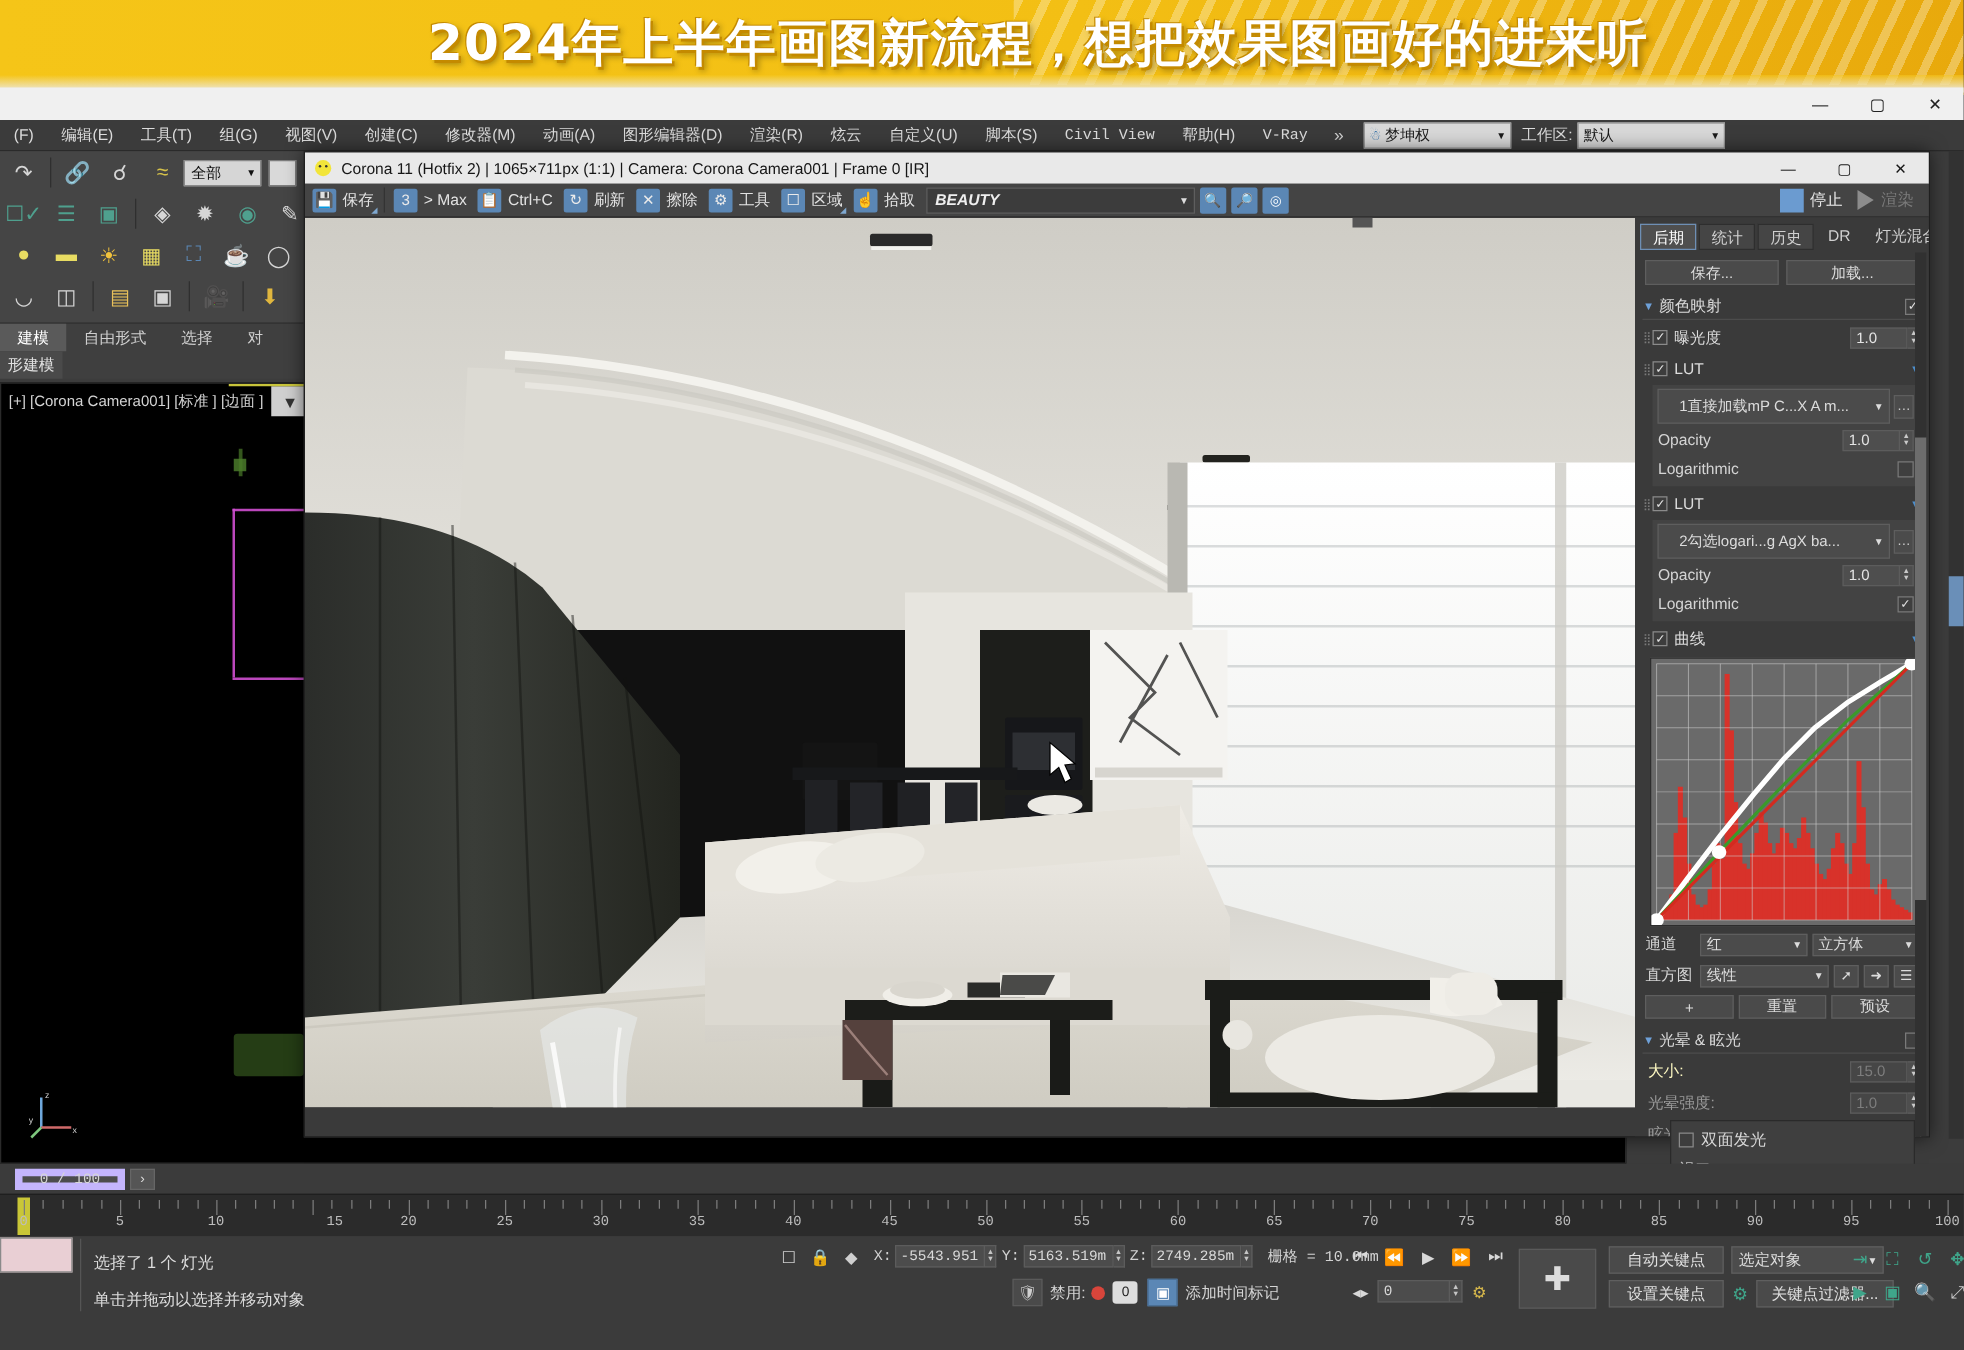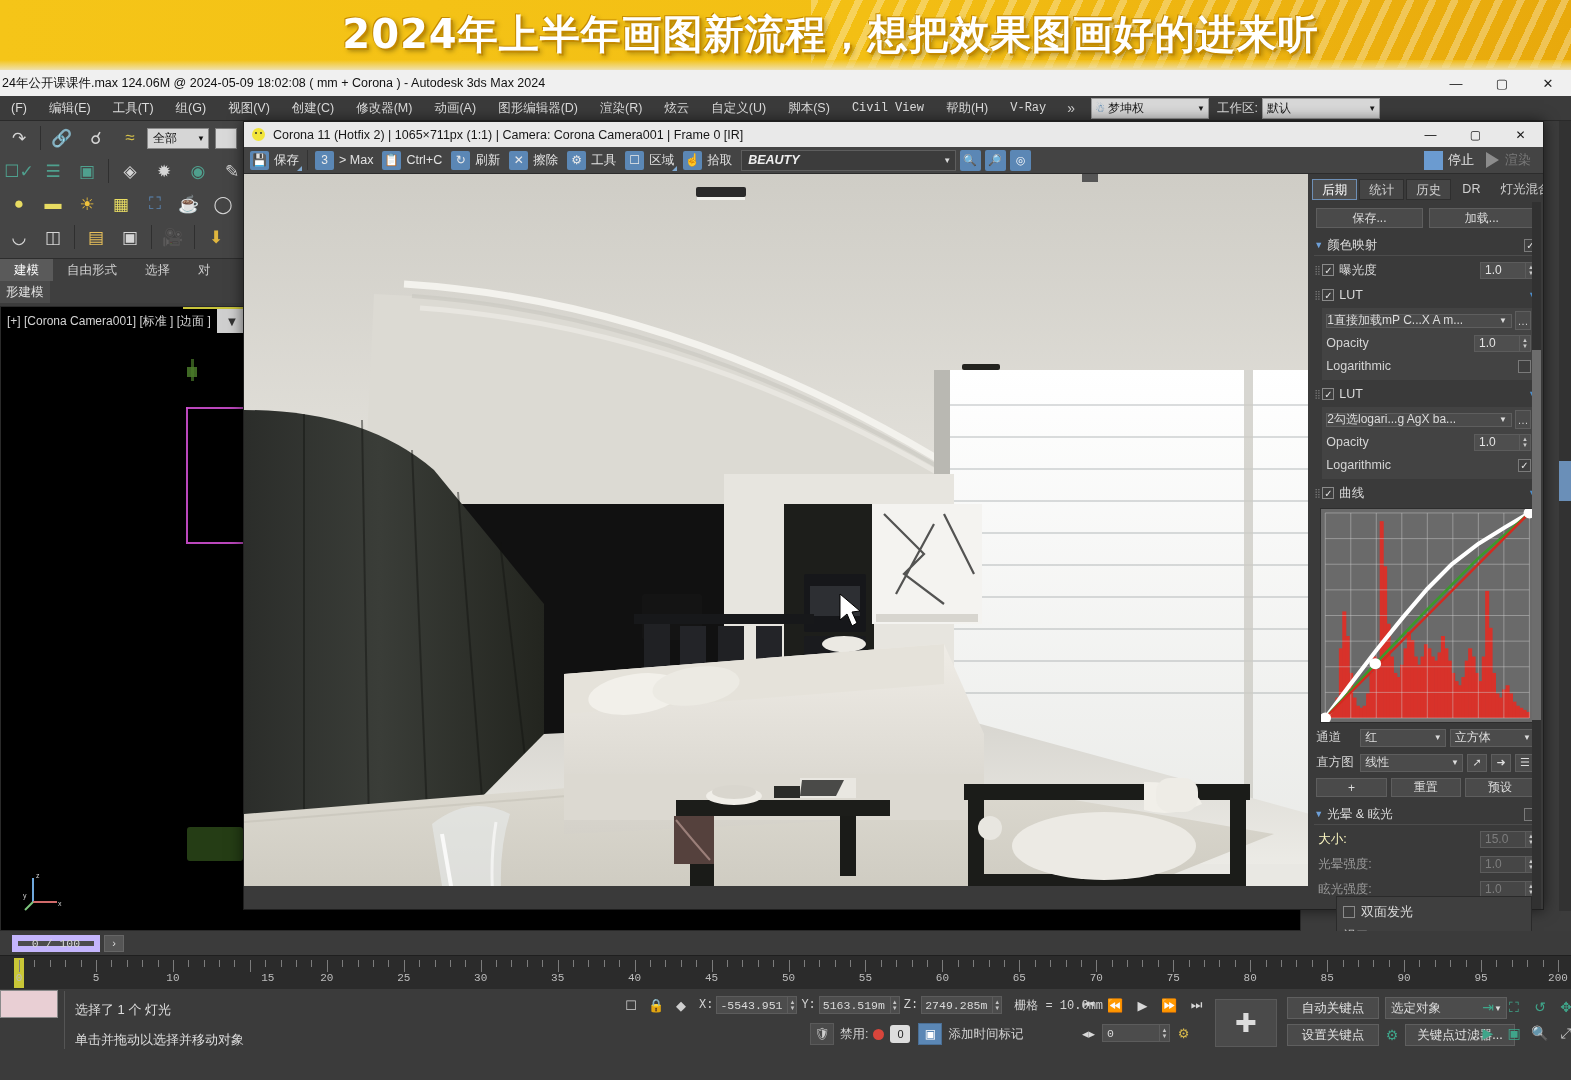--- a/index.html
+++ b/index.html
@@ -158,22 +158,22 @@
   .irow .nm { font-size:12.5px;color:#dcdcdc; }
   .irow .tri { margin-left:auto; color:#4d8ecb; font-size:9px; }
   .spin { margin-left:auto; display:flex; align-items:center; }
   .spin .val { width:46px;height:17px;background:#4e4e4e;border:1px solid #5c5c5c;color:#e4e4e4;
     font-size:12px; display:flex; align-items:center; padding-left:4px; }
   .spin .val.dim { color:#7d7d7d; background:#464646; }
   .spin .arrs { width:11px;height:17px;background:#4e4e4e;border:1px solid #5c5c5c;border-left:none;
     display:flex;flex-direction:column;align-items:center;justify-content:center;color:#c9c9c9;
     font-size:6px;line-height:6px; }
   .sub { background:#434343; margin:2px 8px 0 14px; padding:3px 4px 4px 4px; }
-  .combo { height:14px;background:#4b4b4b;border:1px solid #5e5e5e;display:flex;align-items:center;
-    padding-left:0;font-size:12px;color:#dcdcdc; }
+  .combo { height:28px;background:#4b4b4b;border:1px solid #5e5e5e;display:flex;align-items:center;
+    padding-left:16px;font-size:12px;color:#dcdcdc; }
   .combo .arr { margin-left:auto;font-size:8px;padding-right:4px; }
   .combo-wrap { display:flex; align-items:center; gap:3px; }
   .dots { width:16px;height:19px;background:#4b4b4b;border:1px solid #5e5e5e;
     display:flex;align-items:center;justify-content:center;font-size:11px;color:#ccc; }
   .subrow { display:flex;align-items:center;height:20px;margin-top:3px; }
   .subrow .slbl { font-size:12.5px;color:#d4d4d4; }
   .subrow .sck { margin-left:auto;width:13px;height:13px;border:1px solid #7a7a7a;background:#3f3f3f;
     display:flex;align-items:center;justify-content:center;font-size:10px;color:#e2e2e2; }
   #curvebox { margin:4px 8px 0 12px; height:215px; background:#6a6a6a; border:1px solid #2d2d2d;
     position:relative; overflow:hidden; }
@@ -263,21 +263,20 @@
 </head>
 <body>
 
 <div id="banner">
   <div class="stripes"></div>
   <div class="btxt">2024年上半年画图新流程，想把效果图画好的进来听</div>
 </div>
 <div id="banner-fade"></div>
 
 <div id="titlebar">
-  <div class="ttl">24年公开课课件.max  124.06M @ 2024-05-09 18:02:08 ( mm + Corona ) - Autodesk 3ds Max 2024</div>
   <div class="wbtns">
     <div class="wbtn">—</div>
     <div class="wbtn">▢</div>
     <div class="wbtn close">✕</div>
   </div>
 </div>
 
 <div id="menubar">
   <div class="mi">(F)</div>
   <div class="mi">编辑(E)</div>
@@ -966,21 +965,21 @@
     <div class="lab" style="left: 788.5px;">50</div>
     <div class="lab" style="left: 865.45px;">55</div>
     <div class="lab" style="left: 942.4px;">60</div>
     <div class="lab" style="left: 1019.35px;">65</div>
     <div class="lab" style="left: 1096.3px;">70</div>
     <div class="lab" style="left: 1173.25px;">75</div>
     <div class="lab" style="left: 1250.2px;">80</div>
     <div class="lab" style="left: 1327.15px;">85</div>
     <div class="lab" style="left: 1404.1px;">90</div>
     <div class="lab" style="left: 1481.05px;">95</div>
-    <div class="lab" style="left: 1558px;">200</div>
+    <div class="lab" style="left: 1558px;">100</div>
   </div>
 
 <div id="status">
   <div id="colorswatch"></div>
 
   <div id="statustext">
     <div class="l1">选择了 1 个 灯光</div>
     <div class="l2">单击并拖动以选择并移动对象</div>
   </div>
 

